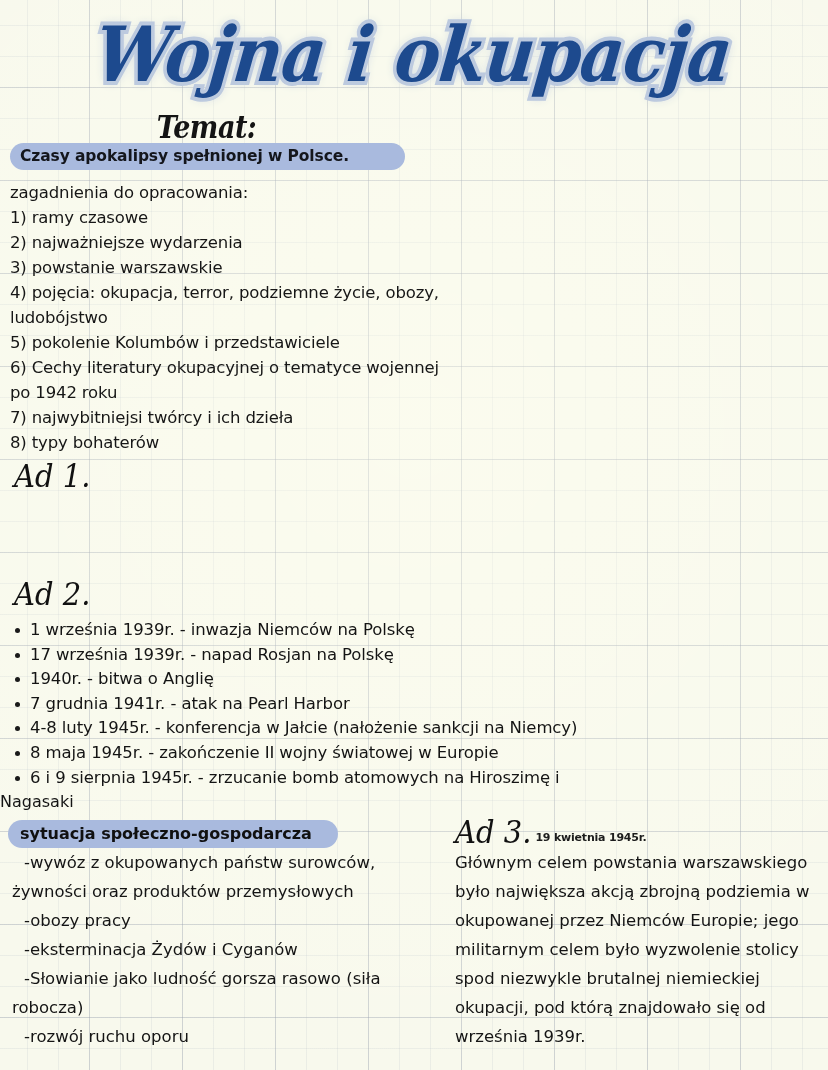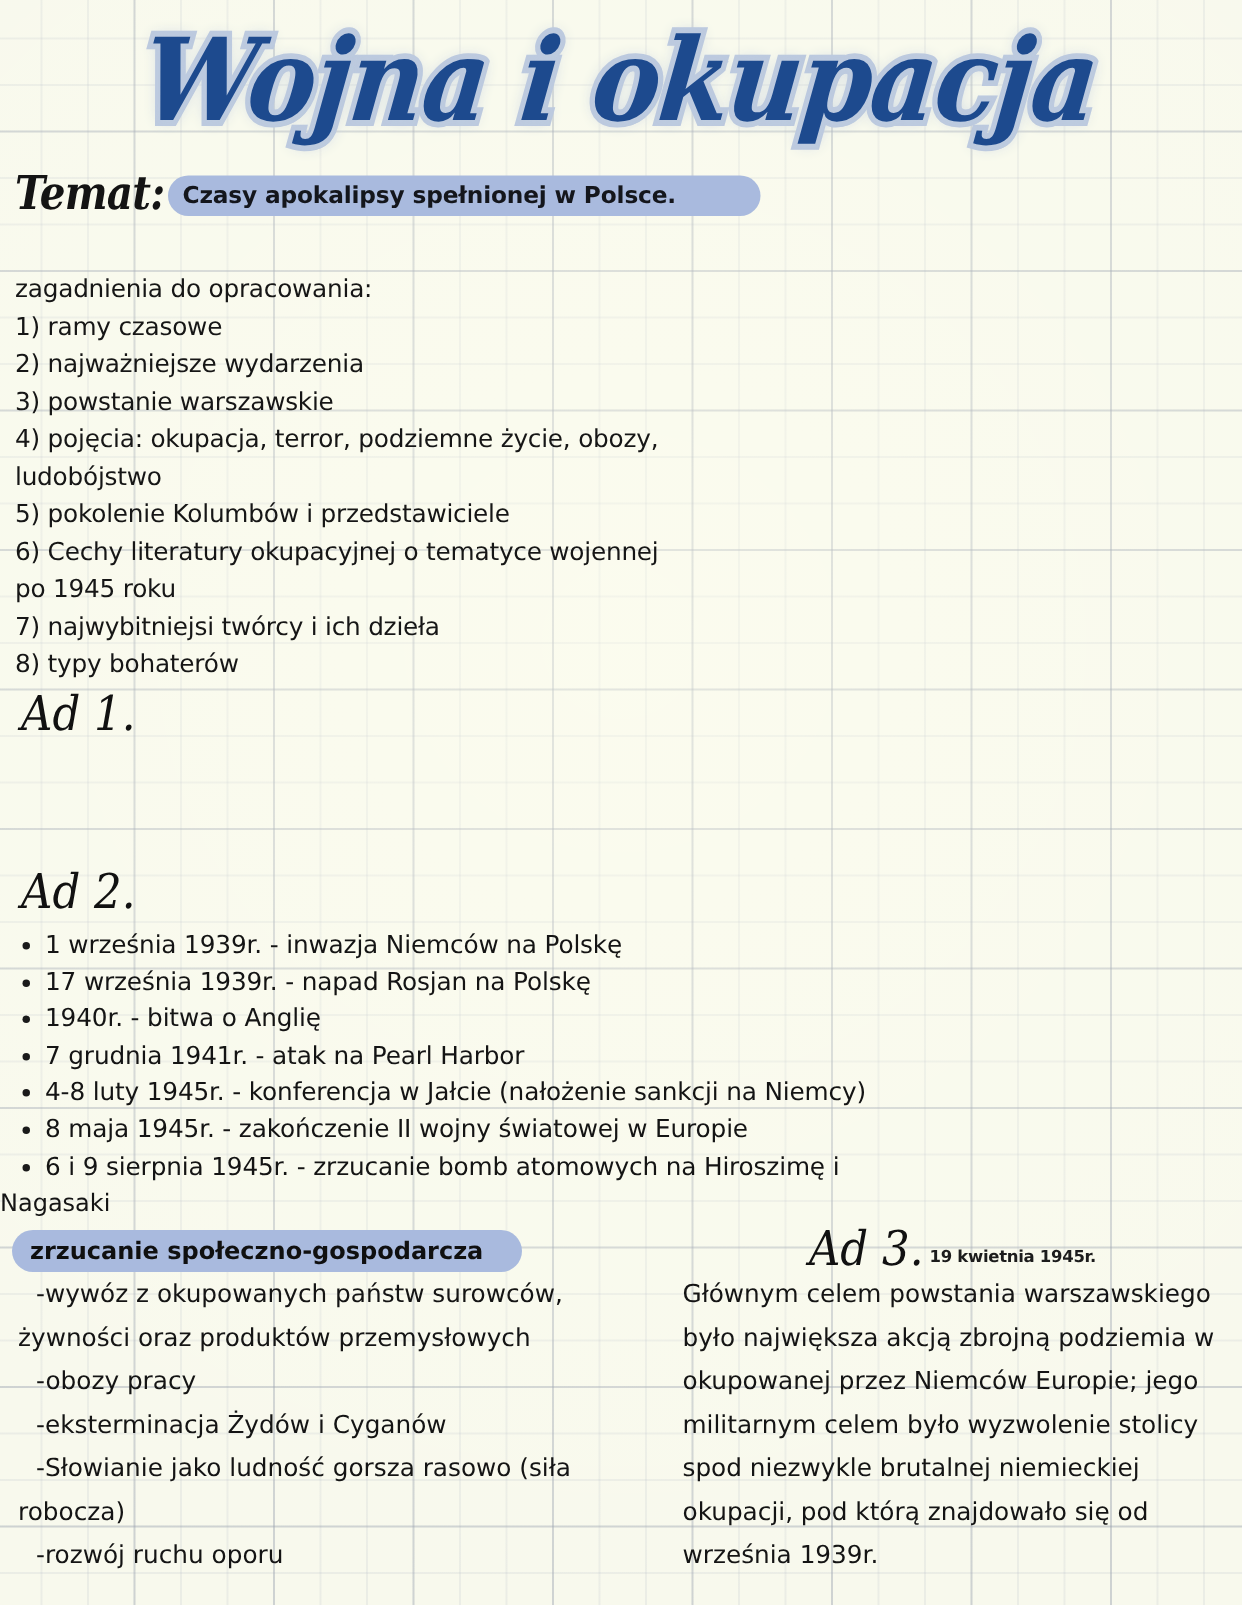--- a/index.html
+++ b/index.html
@@ -80,20 +80,21 @@
   }
 
   
   .temat-row {
     position: absolute;
     left: 10px;
     top: 113px;
     display: flex;
     align-items: center;
     height: 34px;
+    flex-direction: column;
   }
   .temat-label {
     font-family: "DejaVu Serif", serif;
     font-style: italic;
     font-weight: 700;
     font-size: 27px;
     line-height: 30px;
     color: #141414;
     letter-spacing: -0.5px;
     transform: scaleY(1.15);
@@ -240,21 +241,20 @@
   .br-col {
     position: absolute;
     left: 455px;
     top: 812px;
     width: 360px;
   }
   .ad3-row {
     display: flex;
     align-items: flex-end;
     height: 36px;
-    justify-content: center;
   }
   #ad3-head { margin-right: 4px; }
   .ad3-date {
     font-size: 11px;
     line-height: 13px;
     color: #1c1c1c;
     font-weight: 600;
     letter-spacing: -0.2px;
     padding-bottom: 4px;
     white-space: nowrap;
@@ -284,41 +284,41 @@
 
   <div class="issues">
     <div class="line hand">zagadnienia do opracowania:</div>
     <div class="line hand">1) ramy czasowe</div>
     <div class="line hand">2) najważniejsze wydarzenia</div>
     <div class="line hand">3) powstanie warszawskie</div>
     <div class="line hand">4) pojęcia: okupacja, terror, podziemne życie, obozy,</div>
     <div class="line hand">ludobójstwo</div>
     <div class="line hand">5) pokolenie Kolumbów i przedstawiciele</div>
     <div class="line hand">6) Cechy literatury okupacyjnej o tematyce wojennej</div>
-    <div class="line hand">po 1945 roku</div>
+    <div class="line hand">po 1942 roku</div>
     <div class="line hand">7) najwybitniejsi twórcy i ich dzieła</div>
     <div class="line hand">8) typy bohaterów</div>
   </div>
 
   <div class="ad-head" id="ad1-head">Ad 1.</div>
 
   <div class="ad-head" id="ad2-head">Ad 2.</div>
   <div class="ad2-body">
     <div class="bullet-line">1 września 1939r. - inwazja Niemców na Polskę</div>
     <div class="bullet-line">17 września 1939r. - napad Rosjan na Polskę</div>
     <div class="bullet-line">1940r. - bitwa o Anglię</div>
     <div class="bullet-line">7 grudnia 1941r. - atak na Pearl Harbor</div>
     <div class="bullet-line">4-8 luty 1945r. - konferencja w Jałcie (nałożenie sankcji na Niemcy)</div>
     <div class="bullet-line">8 maja 1945r. - zakończenie II wojny światowej w Europie</div>
     <div class="bullet-line">6 i 9 sierpnia 1945r. - zrzucanie bomb atomowych na Hiroszimę i</div>
     <div class="cont-line">Nagasaki</div>
   </div>
 
   <div class="bl-col">
-    <div class="bl-pill">zrzucanie społeczno-gospodarcza</div>
+    <div class="bl-pill">sytuacja społeczno-gospodarcza</div>
     <div class="bl-item">-wywóz z okupowanych państw surowców,</div>
     <div class="bl-item cont">żywności oraz produktów przemysłowych</div>
     <div class="bl-item">-obozy pracy</div>
     <div class="bl-item">-eksterminacja Żydów i Cyganów</div>
     <div class="bl-item">-Słowianie jako ludność gorsza rasowo (siła</div>
     <div class="bl-item cont">robocza)</div>
     <div class="bl-item">-rozwój ruchu oporu</div>
   </div>
 
   <div class="br-col">

